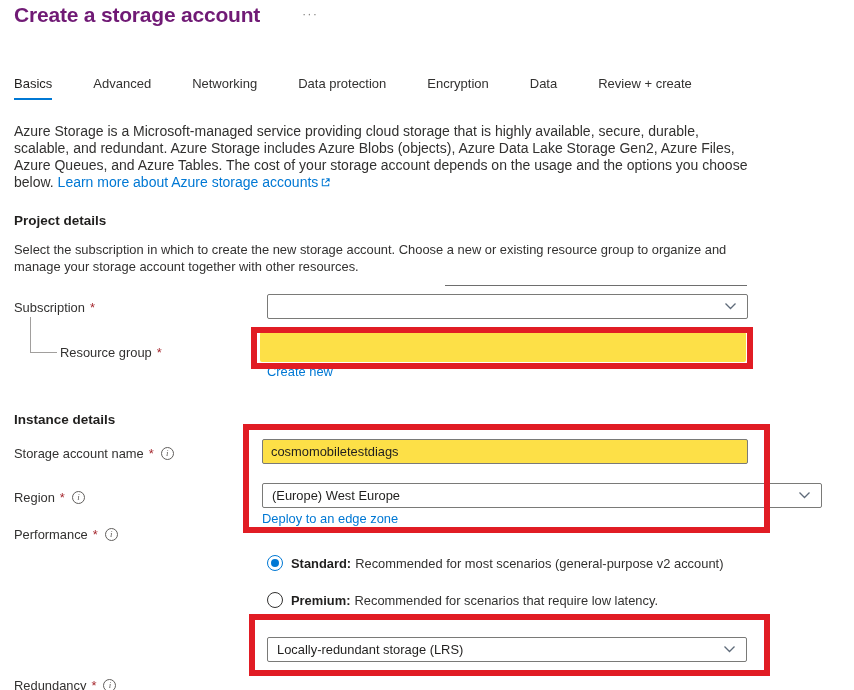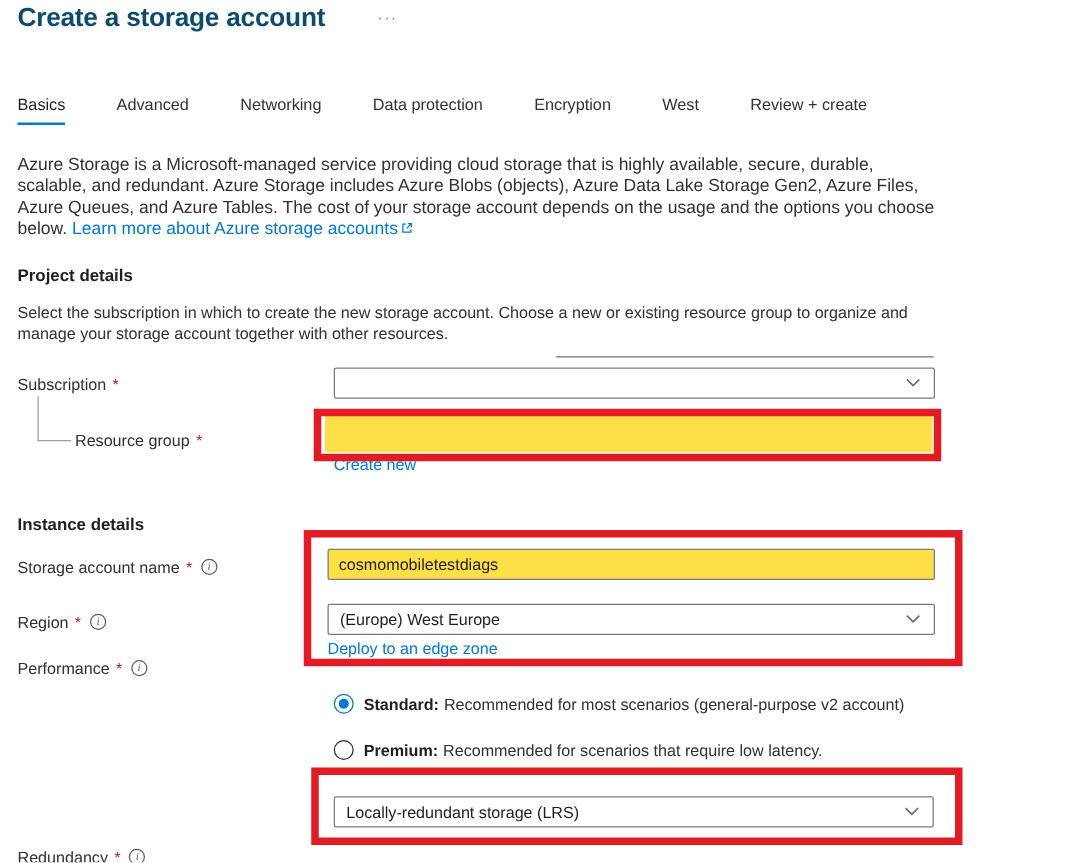--- a/index.html
+++ b/index.html
@@ -14,21 +14,21 @@
     width: 854px;
     height: 690px;
     background: #ffffff;
     overflow: hidden;
   }
   .abs { position: absolute; }
 
   
   .page-title {
     left: 14px; top: 3px;
-    font-size: 21px; font-weight: 700; color: #0c4a6e;
+    font-size: 21px; font-weight: 700; color: #701a75;
     letter-spacing: -0.2px;
   }
   .more-btn {
     left: 302px; top: 6px;
     color: #8a8886; font-size: 13px; letter-spacing: 1px;
     cursor: pointer; line-height: 16px;
   }
 
   
   .tabs {
@@ -119,21 +119,21 @@
 
   <h1 class="abs page-title">Create a storage account</h1>
   <div class="abs more-btn">···</div>
 
   <div class="abs tabs">
     <div class="tab active">Basics</div>
     <div class="tab">Advanced</div>
     <div class="tab">Networking</div>
     <div class="tab">Data protection</div>
     <div class="tab">Encryption</div>
-    <div class="tab">West</div>
+    <div class="tab">Data</div>
     <div class="tab">Review + create</div>
   </div>
 
   <p class="abs intro"><span>Azure Storage is a Microsoft-managed service providing cloud storage that is highly available, secure, durable, scalable, and redundant. Azure Storage includes Azure Blobs (objects), Azure Data Lake Storage Gen2, Azure Files, Azure Queues, and Azure Tables. The cost of your storage account depends on the usage and the options you choose below.</span>
     <a class="link"><span>Learn more about Azure storage accounts</span><span class="ext-icon"><svg width="11" height="11" viewBox="0 0 12 12">
             <path d="M5 2.5 H2.5 V9.5 H9.5 V7" fill="none" stroke="#0078d4" stroke-width="1.1"></path>
             <path d="M6.8 2 H10 V5.2 M10 2 L5.8 6.2" fill="none" stroke="#0078d4" stroke-width="1.1"></path>
           </svg></span></a>
   </p>
 
@@ -172,21 +172,21 @@
   </div>
   <div class="abs" style="left:262px; top:439px; width:486px; height:25px;">
     <input class="text-input" value="cosmomobiletestdiags" style="">
   </div>
 
   <div class="abs field-label" style="left:14px; top:490px;">
     <span>Region</span>
       <span class="req">*</span>
     <span class="info-icon">i</span>
   </div>
-  <div class="abs combo" style="left:262px; top:483px; width:486px; height:25px;">
+  <div class="abs combo" style="left:262px; top:483px; width:560px; height:25px;">
     <span class="combo-value">(Europe) West Europe</span>
     <span><svg width="13" height="9" viewBox="0 0 13 9">
           <path d="M1.5 1.5 L6.5 6.5 L11.5 1.5" fill="none" stroke="#5f6b7a" stroke-width="1.3"></path>
         </svg></span>
   </div>
   <a class="abs link" style="left:262px; top:511px; font-size:12.9px;">Deploy to an edge zone</a>
 
   <div class="abs annotation" style="left:243px; top:424px; width:527px; height:109px;"></div>
 
   <div class="abs field-label" style="left:14px; top:527px;">

